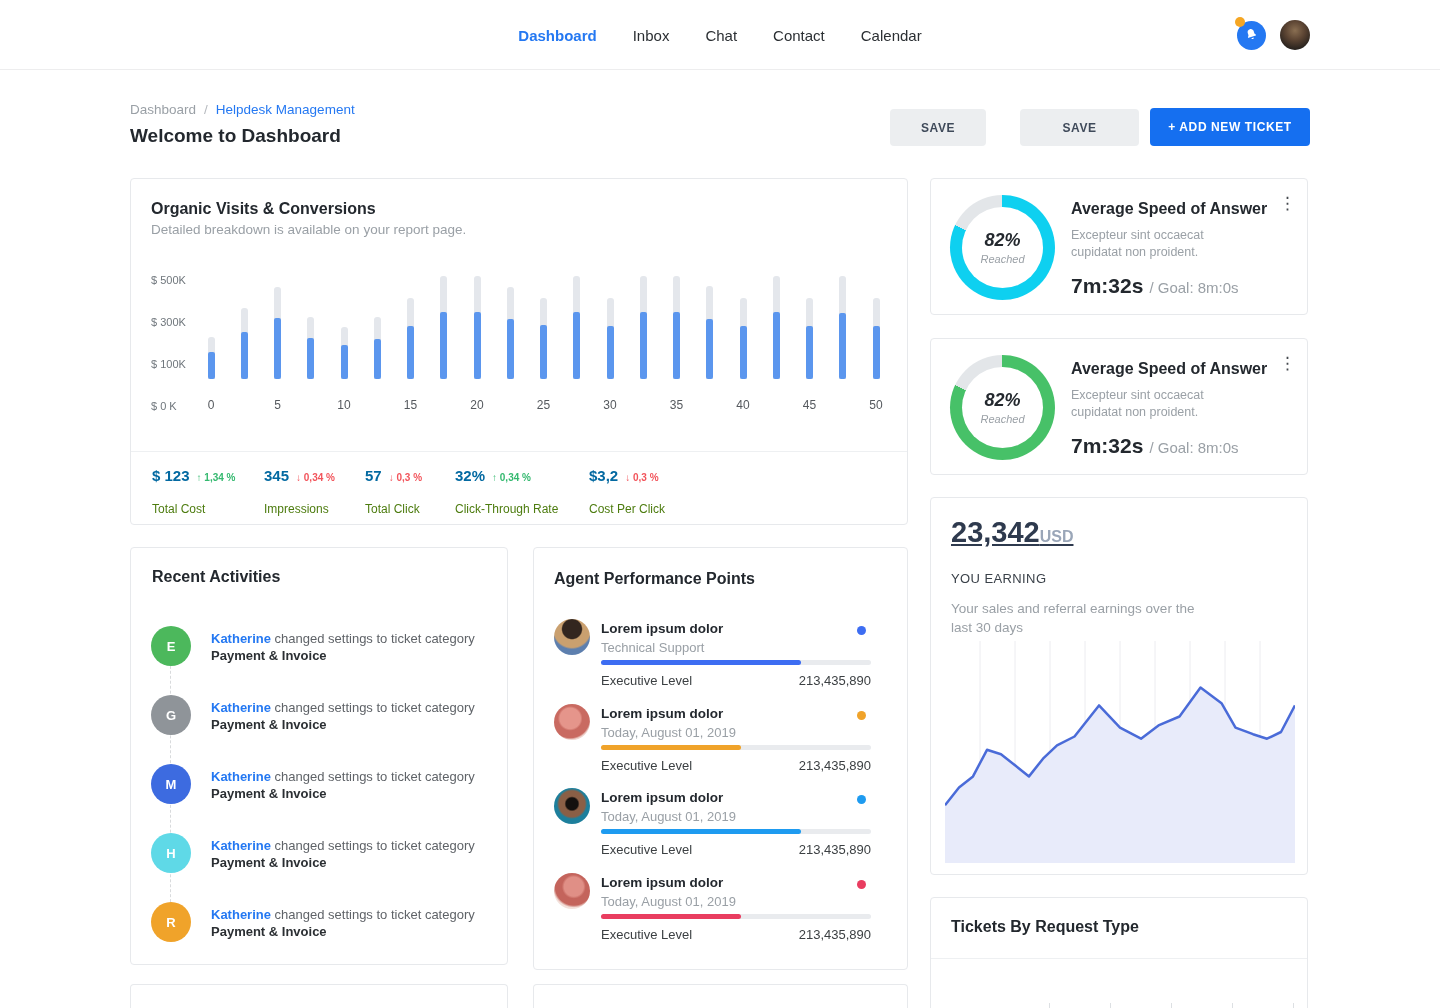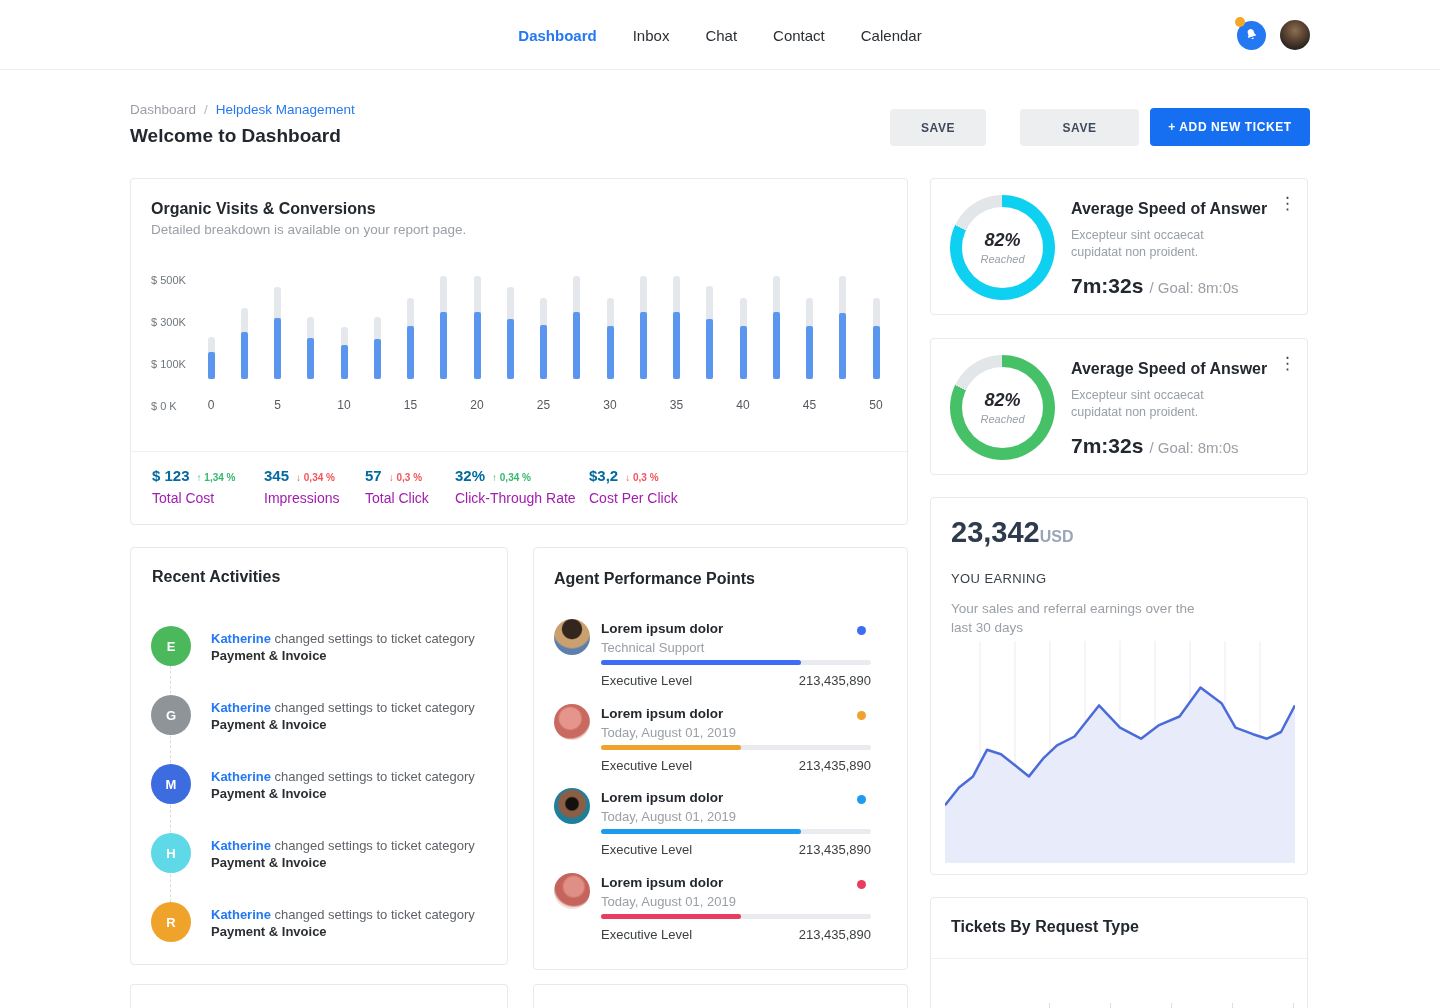--- a/index.html
+++ b/index.html
@@ -45,21 +45,21 @@
   #bar-plot { position:absolute; left:66px; top:94px; width:700px; height:106px; }
   .bar { position:absolute; bottom:0; width:7px; border-radius:3px 3px 0 0; }
   .y-tick { position:absolute; left:20px; font-size:11px; color:#6f767c; transform:translateY(-50%); }
   .x-tick { position:absolute; top:219px; font-size:12px; color:#55595e; transform:translateX(-50%); }
   #organic-divider { position:absolute; left:0; top:272px; width:100%; height:1px; background:#eef0f2; }
   .stat { position:absolute; top:288px; }
   .stat .val { font-size:15px; font-weight:700; color:#0369a1; }
   .stat .delta { font-size:10px; font-weight:600; margin-left:7px; }
   .stat .delta.up { color:#34b96f; }
   .stat .delta.down { color:#f2545b; }
-  .stat .lbl { font-size:14px; color:#a21caf; margin-top:5px; }
+  .stat .lbl { font-size:12px; color:#4d7c0f; margin-top:17px; }
 
   
   #recent-card { left:130px; top:547px; width:378px; height:418px; }
   #recent-line { position:absolute; left:39px; top:98px; width:0; height:276px; border-left:1px dashed #d8dadc; }
   .recent-item { position:absolute; left:0; width:100%; height:40px; }
   .recent-avatar { position:absolute; left:20px; top:0; width:40px; height:40px; border-radius:50%;
     color:#fff; font-size:13px; font-weight:600; display:flex; align-items:center; justify-content:center; }
   .recent-text { position:absolute; left:80px; top:4px; font-size:13px; color:#5f6368; line-height:17px; }
   .recent-text .user { color:#2478f2; font-weight:700; }
   .recent-text .cat { color:#2b2f33; font-weight:700; }
@@ -90,21 +90,21 @@
   .donut .pct span { font-size:11px; color:#9aa0a6; margin-top:2px; }
   .speed-title { position:absolute; left:140px; top:21px; font-size:16px; font-weight:700; color:#23282e; }
   .speed-desc { position:absolute; left:140px; top:48px; width:180px; font-size:12.5px; line-height:17px; color:#9aa0a6; }
   .speed-time { position:absolute; left:140px; top:95px; font-size:21px; font-weight:700; color:#23282e; }
   .speed-goal { font-size:15px; font-weight:400; color:#9aa0a6; margin-left:6px; }
   .kebab { position:absolute; left:348px; top:16px; font-size:17px; color:#45494e; cursor:pointer;
     line-height:18px; background:none; border:none; }
 
   
   #earning-card { left:930px; top:497px; width:378px; height:378px; }
-  #earn-amount { position:absolute; left:20px; top:18px; font-size:29px; font-weight:700; color:#2e3a4e; }
+  #earn-amount { position:absolute; left:20px; top:18px; font-size:29px; font-weight:700; color:#2e3a4e;text-decoration:underline; }
   #earn-cur { font-size:16px; font-weight:700; color:#9aa6b8; }
   #earn-label { position:absolute; left:20px; top:73px; font-size:13px; color:#3a4149; letter-spacing:.4px; }
   #earn-desc { position:absolute; left:20px; top:101px; width:260px; font-size:13.5px; line-height:19px; color:#9aa0a6; }
   #earn-chart { position:absolute; left:14px; top:143px; }
 
   
   #tickets-card { left:930px; top:897px; width:378px; height:140px; }
   #tickets-divider { position:absolute; left:0; top:60px; width:100%; height:1px; background:#eef0f2; }
   .mini-tick { position:absolute; top:105px; width:1px; height:6px; background:#dde0e3; }
 

